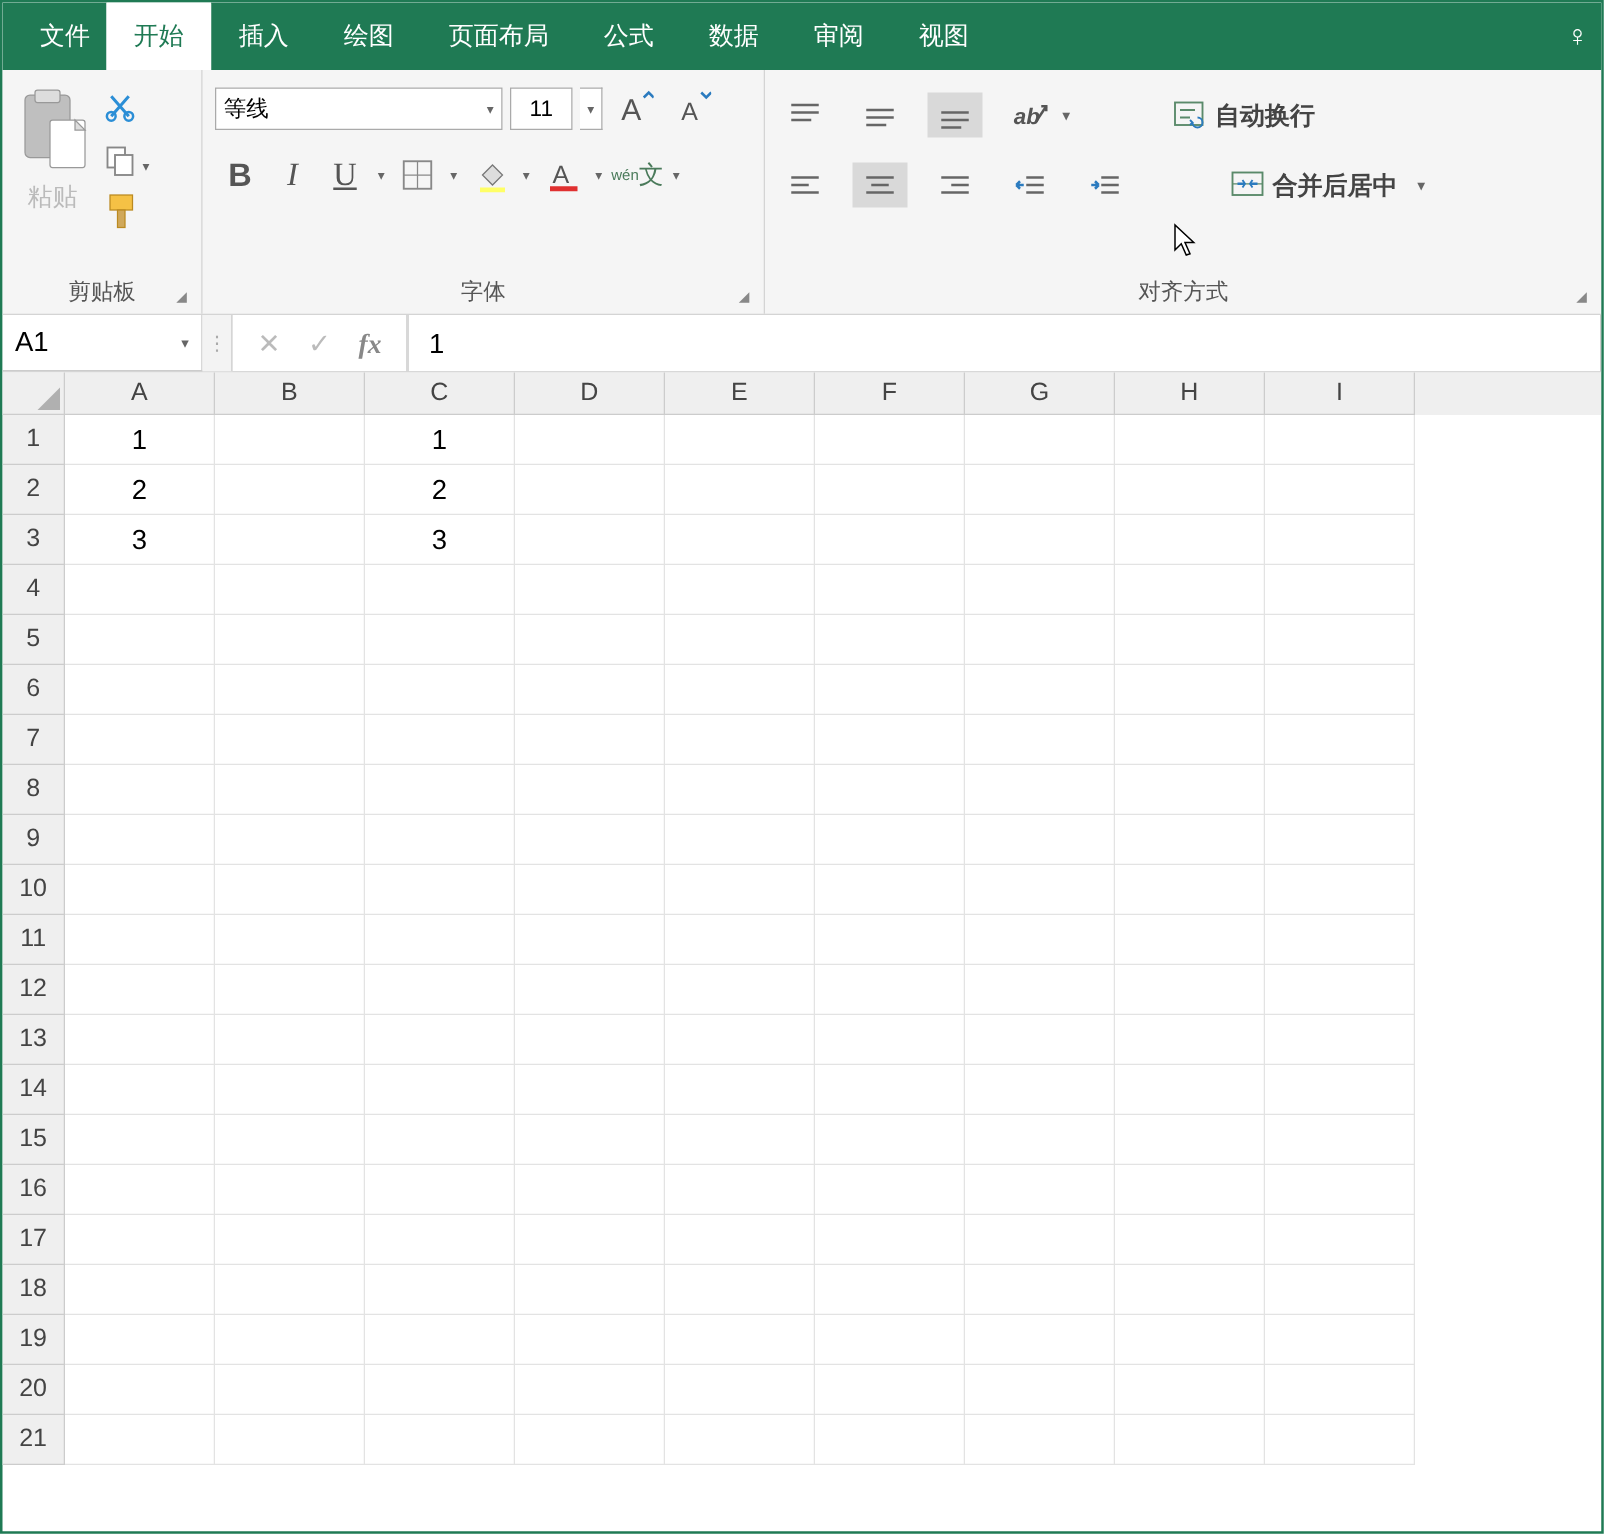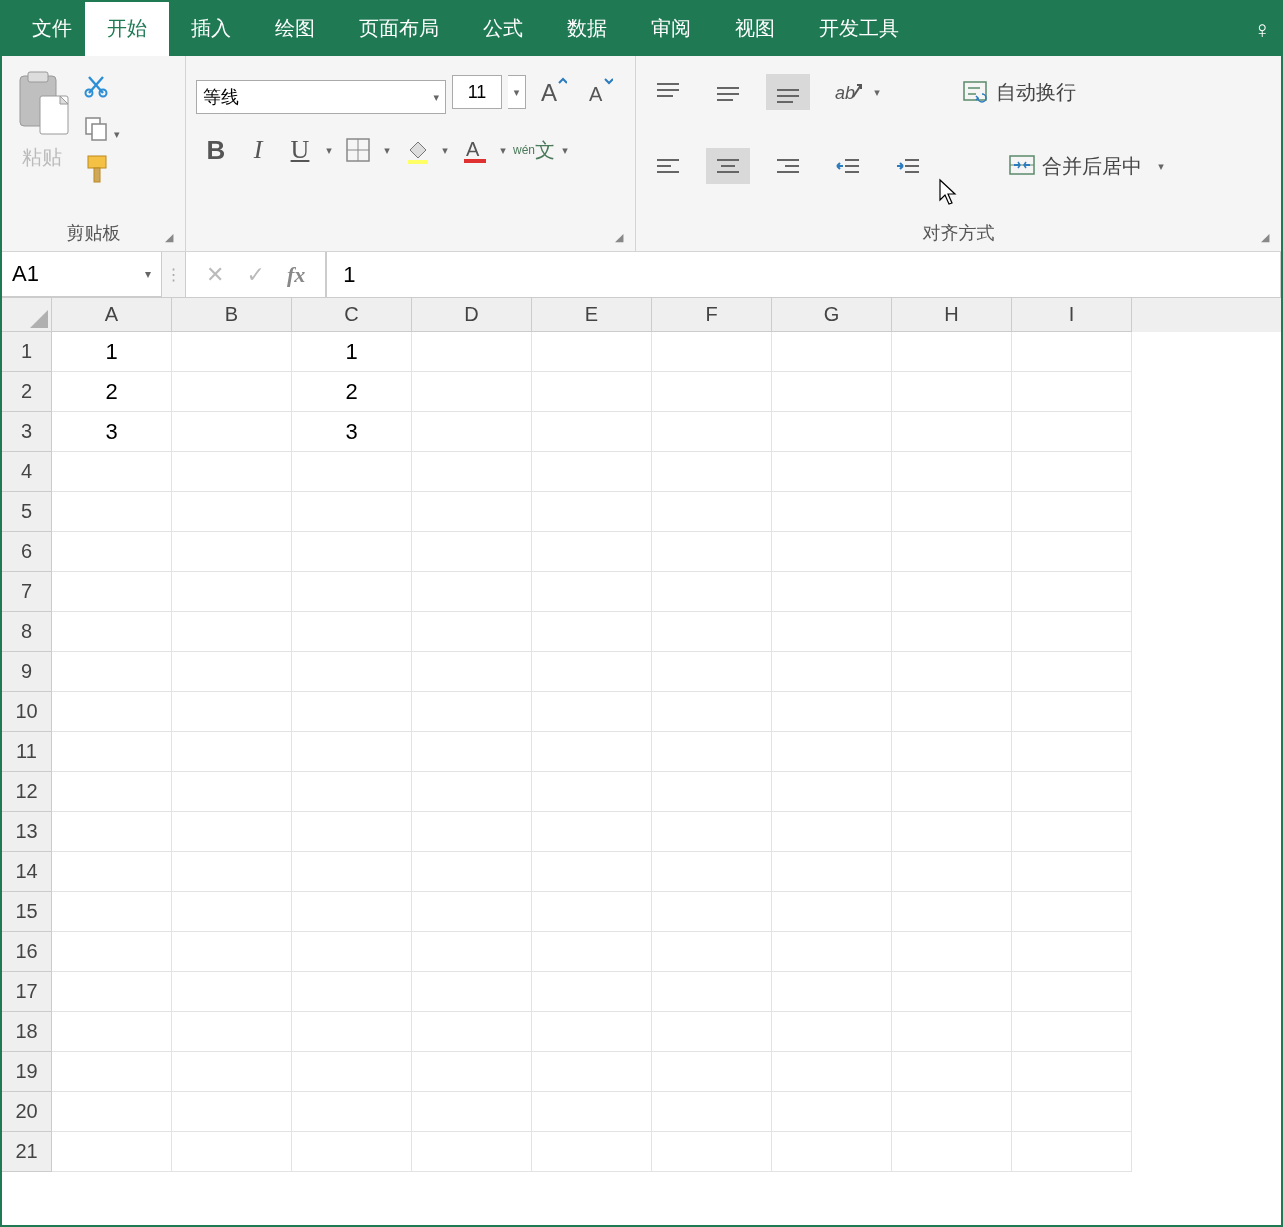--- a/index.html
+++ b/index.html
@@ -75,39 +75,39 @@
   }
   .paste-label { font-size: 20px; color: #bbb; }
   .clip-right { display: flex; flex-direction: column; gap: 10px; padding-top: 6px;}
   .mini-btn { width: 36px; height: 32px; display:flex; align-items:center; justify-content:center; cursor:pointer;}
   .dd-caret { width:8px; height:8px; display:inline-block;}
   .dd-caret::after { content:"▾"; font-size:11px; color:#666; }
   
   .font-body { display:flex; flex-direction:column; gap:16px; height:140px; padding-top:6px;}
   .font-row { display:flex; align-items:center; gap:6px; }
   .font-name-select {
-    width: 250px; height: 34px; border:1px solid #aaa; background:#fff;
+    width: 230px; height: 34px; border:1px solid #aaa; background:#fff;
     display:flex; align-items:center; justify-content:space-between;
-    padding:0 6px; font-size:18px;margin-top:10px;
+    padding:0 6px; font-size:18px;
   }
   .font-size-select {
     width: 50px; height:34px; border:1px solid #aaa; background:#fff;
     display:flex; align-items:center; justify-content:center; font-size:18px;
   }
   .size-caret { width:18px;height:34px;border:1px solid #aaa;border-left:none;background:#fff;display:flex;align-items:center;justify-content:center;font-size:11px;color:#666;}
   .font-inc, .font-dec {
     width:40px;height:34px;display:flex;align-items:center;justify-content:center;font-size:26px;color:#555;
   }
   .fmt-btn { width:40px;height:40px;display:flex;align-items:center;justify-content:center;font-size:26px;color:#555;cursor:pointer;position:relative;}
   .fmt-btn.bold { font-weight:900; }
   .fmt-btn.italic { font-style:italic; font-family:serif;}
   .fmt-btn.underline { font-family:serif; }
   .dd-sm {width:14px;font-size:11px;color:#666;display:flex;align-items:center;justify-content:center;}
   
-  .align-body { display:flex; flex-direction:column; gap:38px; height:140px; padding-top:10px;}
+  .align-body { display:flex; flex-direction:column; gap:20px; height:140px; padding-top:10px;font-weight:bold;}
   .align-row { display:flex; align-items:center; gap:16px; }
   .align-btn { width:44px;height:36px;display:flex;align-items:center;justify-content:center;cursor:pointer;}
   .align-btn.active { background:#d9d9d9; }
   .wrap-btn, .merge-btn {
     display:flex; align-items:center; gap:6px; font-size:20px; color:#444; cursor:pointer; padding:4px 6px;
     white-space:nowrap;
   }
   
   .formula-bar {
     display:flex; align-items:flex-end; height:46px;
@@ -149,27 +149,26 @@
 <div class="ribbon-tabs">
   <div class="ribbon-tab file-tab">文件</div>
   <div class="ribbon-tab active">开始</div>
   <div class="ribbon-tab">插入</div>
   <div class="ribbon-tab">绘图</div>
   <div class="ribbon-tab">页面布局</div>
   <div class="ribbon-tab">公式</div>
   <div class="ribbon-tab">数据</div>
   <div class="ribbon-tab">审阅</div>
   <div class="ribbon-tab">视图</div>
-  <div class="ribbon-tab">开发工具</div>
   <div class="lightbulb">♀</div>
 </div>
 
 <div class="ribbon-body">
 
-  <div class="ribbon-group" style="width:184px">
+  <div class="ribbon-group" style="width:160px">
     <div class="clip-body">
       <div class="clip-left">
         <div class="paste-icon">
           <svg width="60" height="70">
             <rect x="8" y="6" width="36" height="50" rx="4" fill="#bfbfbf" stroke="#999"></rect>
             <rect x="16" y="2" width="20" height="10" rx="2" fill="#ddd" stroke="#999"></rect>
             <rect x="28" y="26" width="28" height="38" rx="2" fill="#fff" stroke="#999"></rect>
             <path d="M48 26 L56 34 L48 34 Z" fill="#ddd" stroke="#999"></path>
           </svg>
         </div>
@@ -257,20 +256,21 @@
             </svg>
         </div>
         <div class="dd-sm">▾</div>
         <div class="fmt-btn" style="flex-direction:row;font-size:12px;line-height:1;color:#4a7a5a;width:44px">
           <span>wén</span>
           <span style="font-size:20px">文</span>
         </div>
         <div class="dd-sm">▾</div>
       </div>
     </div>
+    <div class="group-label">字体</div>
     <div class="group-launcher">◢</div>
   </div>
 
   <div class="ribbon-group" style="flex:1;border-right:none">
     <div class="align-body">
       <div class="align-row">
         <div class="align-btn">
             <svg width="30" height="24" class="aln-lines">
               <line x1="4" y1="4" x2="26" y2="4"></line>
               <line x1="4" y1="10" x2="26" y2="10"></line>

